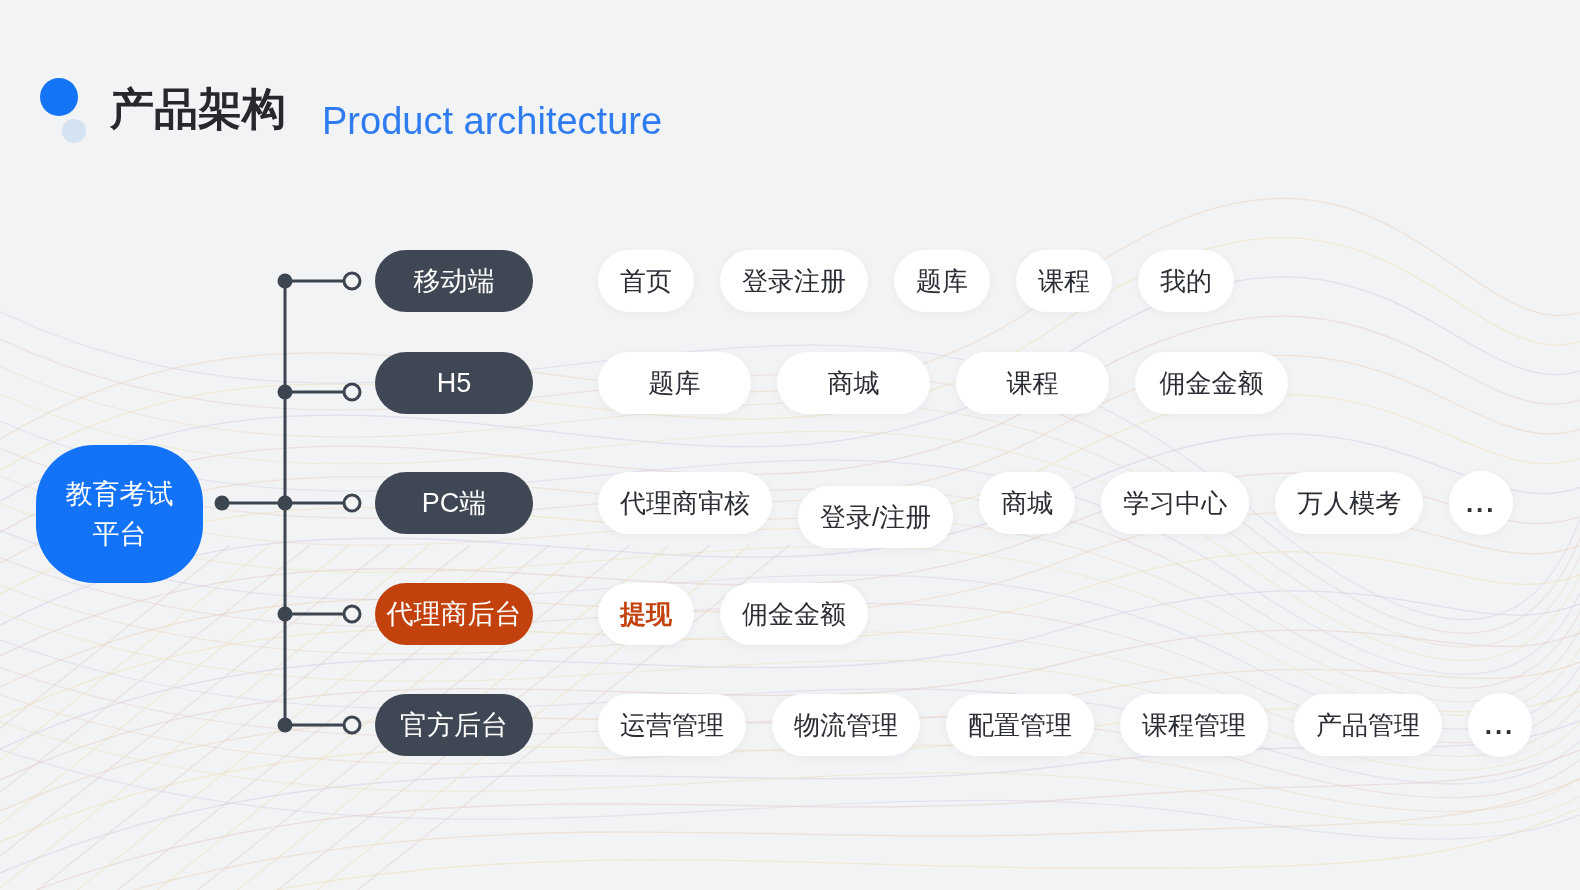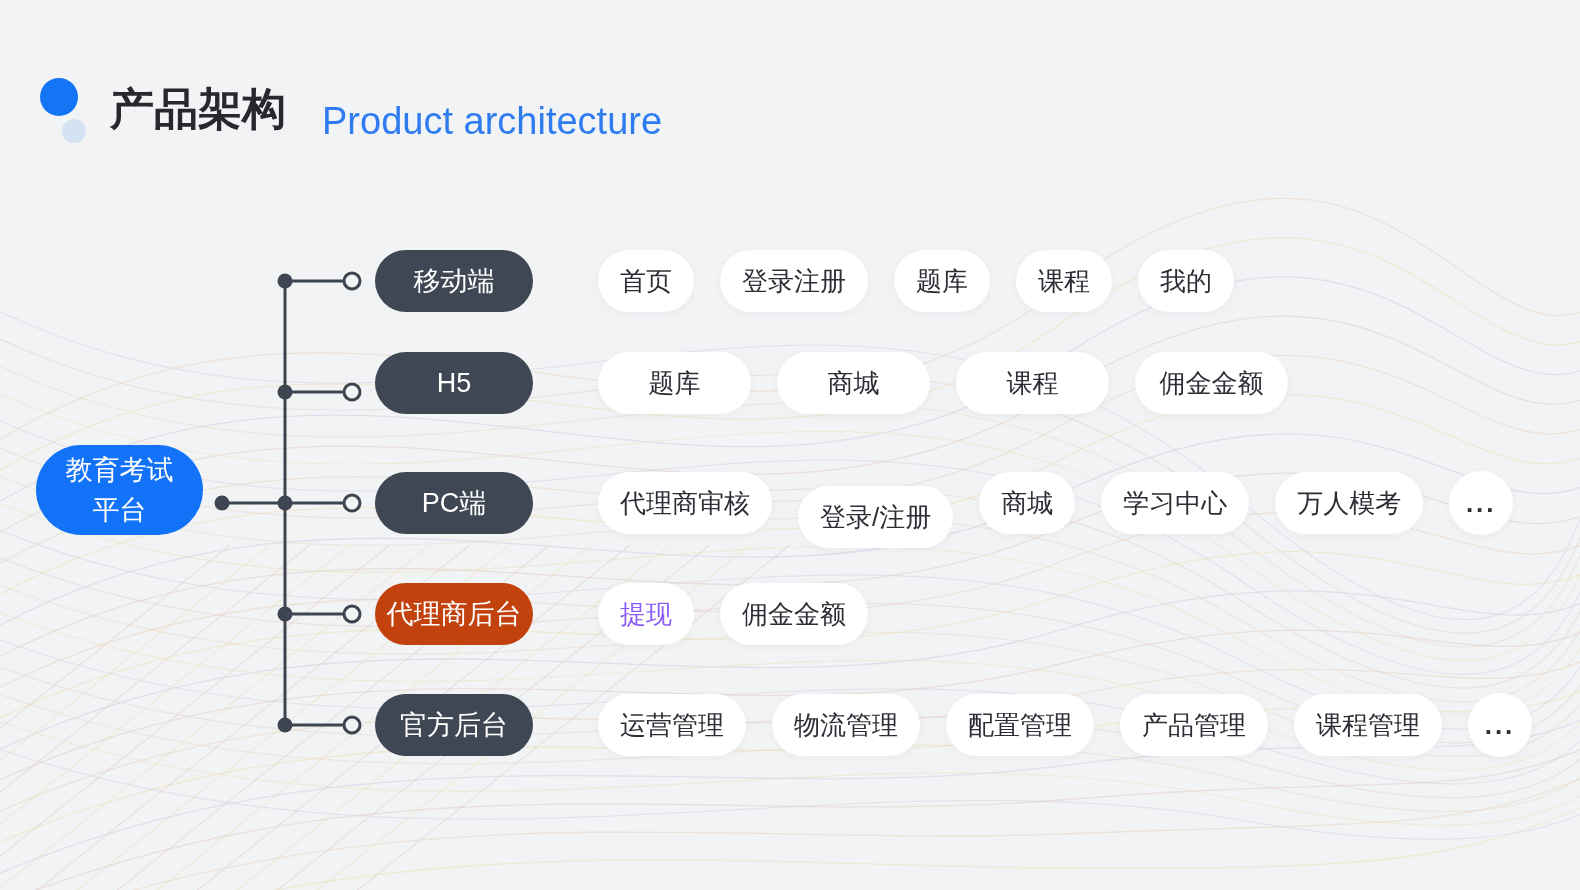--- a/index.html
+++ b/index.html
@@ -8,21 +8,21 @@
     background:#f2f3f5;
     font-family:"Liberation Sans","DejaVu Sans",sans-serif;
   }
   svg.waves{position:absolute;left:0;top:0;z-index:0;}
   .header{position:absolute;left:0;top:0;z-index:2;}
   .dot-big{position:absolute;left:40px;top:78px;width:38px;height:38px;border-radius:50%;}
   .dot-small{position:absolute;left:62px;top:119px;width:24px;height:24px;border-radius:50%;}
   .title-zh{position:absolute;left:110px;top:80px;font-size:44px;font-weight:700;white-space:nowrap;}
   .title-en{position:absolute;left:322px;top:100px;font-size:38px;font-weight:500;white-space:nowrap;}
   .root-node{
-    position:absolute;left:36px;top:445px;width:167px;height:90px;border-radius:58px;
+    position:absolute;left:36px;top:445px;width:167px;height:138px;border-radius:58px;
     color:#ffffff;font-size:27px;line-height:40px;display:flex;flex-direction:column;
     align-items:center;justify-content:center;text-align:center;z-index:2;
   }
   svg.connectors{position:absolute;left:0;top:0;z-index:1;}
   .row{position:absolute;left:375px;height:62px;display:flex;align-items:center;column-gap:26px;z-index:2;}
   .node{
     flex:none;width:158px;height:62px;border-radius:31px;margin-right:39px;
     color:#ffffff;font-size:27px;display:flex;align-items:center;justify-content:center;white-space:nowrap;
   }
   .pill{
@@ -144,26 +144,26 @@
     <div class="node" style="background: rgb(62, 71, 83); text-align: center;">PC端</div>
   <div class="pill" style="color: rgb(43, 46, 53);">代理商审核</div>
         <div class="pill" style="color: rgb(43, 46, 53); margin-top: 28px;">登录/注册</div>
         <div class="pill" style="color: rgb(43, 46, 53);">商城</div>
         <div class="pill" style="color: rgb(43, 46, 53);">学习中心</div>
         <div class="pill" style="color: rgb(43, 46, 53);">万人模考</div>
         <div class="pill more">...</div>
       </div>
       <div class="row" style="top: 583px;">
     <div class="node" style="background: #c2410c;">代理商后台</div>
-  <div class="pill" style="color: #8b5cf6;">提现</div>
+  <div class="pill" style="color: #c2410c; font-weight: bold;">提现</div>
         <div class="pill" style="color: rgb(43, 46, 53);">佣金金额</div>
       </div>
       <div class="row" style="top: 694px;">
     <div class="node" style="background: rgb(62, 71, 83);">官方后台</div>
   <div class="pill" style="color: rgb(43, 46, 53);">运营管理</div>
         <div class="pill" style="color: rgb(43, 46, 53);">物流管理</div>
         <div class="pill" style="color: rgb(43, 46, 53);">配置管理</div>
+        <div class="pill" style="color: rgb(43, 46, 53);">课程管理</div>
         <div class="pill" style="color: rgb(43, 46, 53);">产品管理</div>
-        <div class="pill" style="color: rgb(43, 46, 53);">课程管理</div>
         <div class="pill more">...</div>
       </div>
     </div>
 </div>
 
 </body></html>

